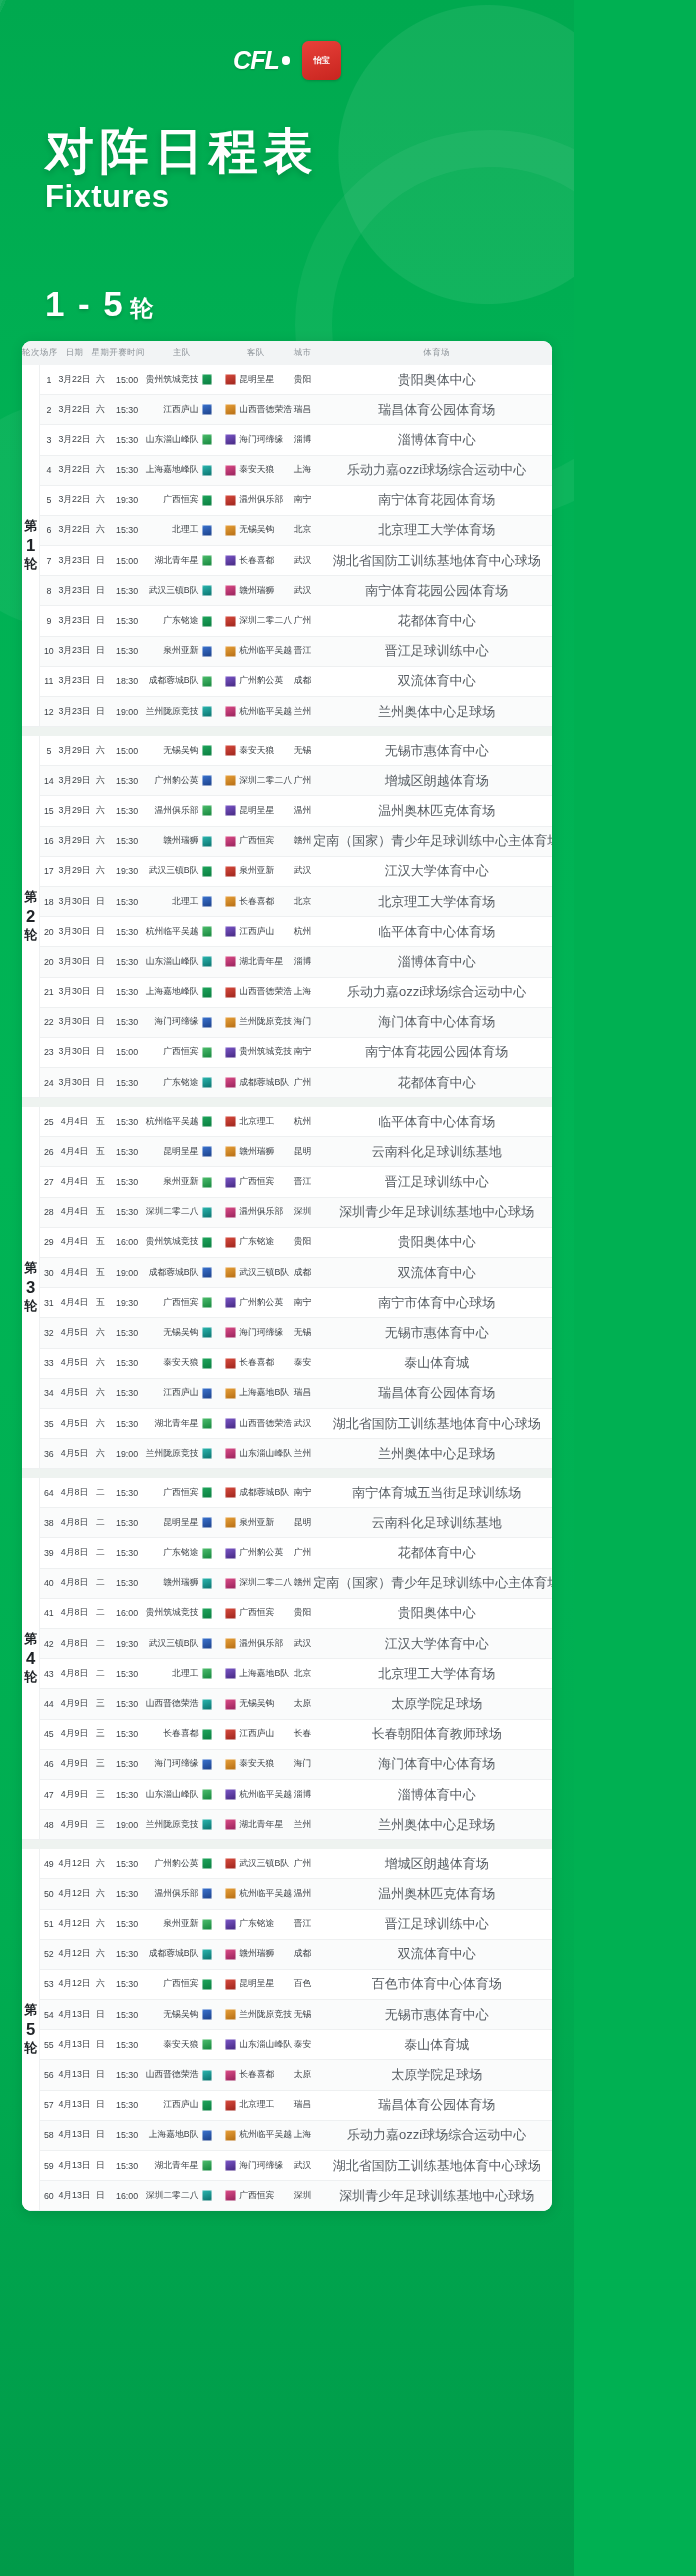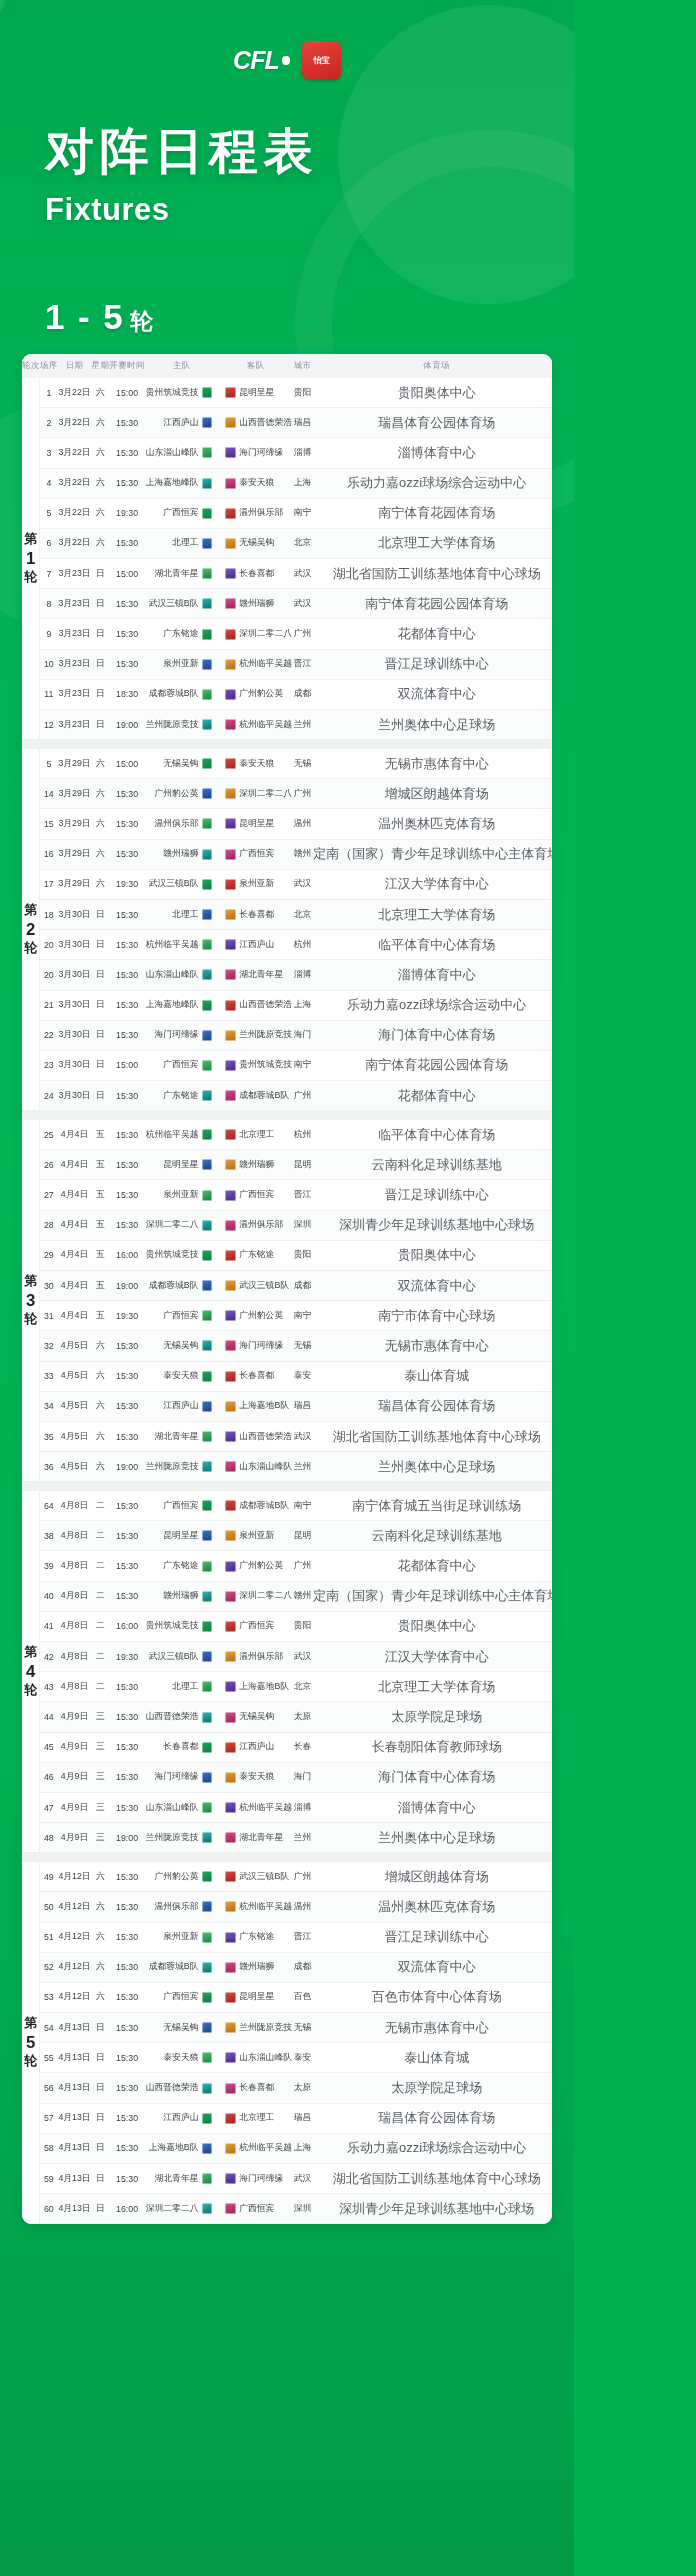--- a/index.html
+++ b/index.html
@@ -80,21 +80,21 @@
     letter-spacing: 3.7px; margin-bottom: 9.3px;
     text-shadow: 0 1.9px 3.7px rgba(0,0,0,0.16);
   }
   .hero-main {
     color: #ffffff; font-size: 49px; font-weight: bold;
     letter-spacing: 5.6px; line-height: 1.12;
     text-shadow: 0 2.8px 6.5px rgba(0,0,0,0.18);
   }
   .hero-en {
     color: #ffffff; font-size: 31px; font-weight: bold;
-    letter-spacing: 0.5px; margin-top: 13px;
+    letter-spacing: 0.5px; 
     text-shadow: 0 1.9px 4.6px rgba(0,0,0,0.16);
   }
   .round-range {
     padding: 69px 0 16.7px 45px;
     color: #fff; font-weight: bold;
     text-shadow: 0 1.9px 3.7px rgba(0,0,0,0.16);
   }
   .round-range .num { font-size: 35px; letter-spacing: 1.9px; }
   .round-range .lun { font-size: 23px; margin-left: 5.6px; }
 

